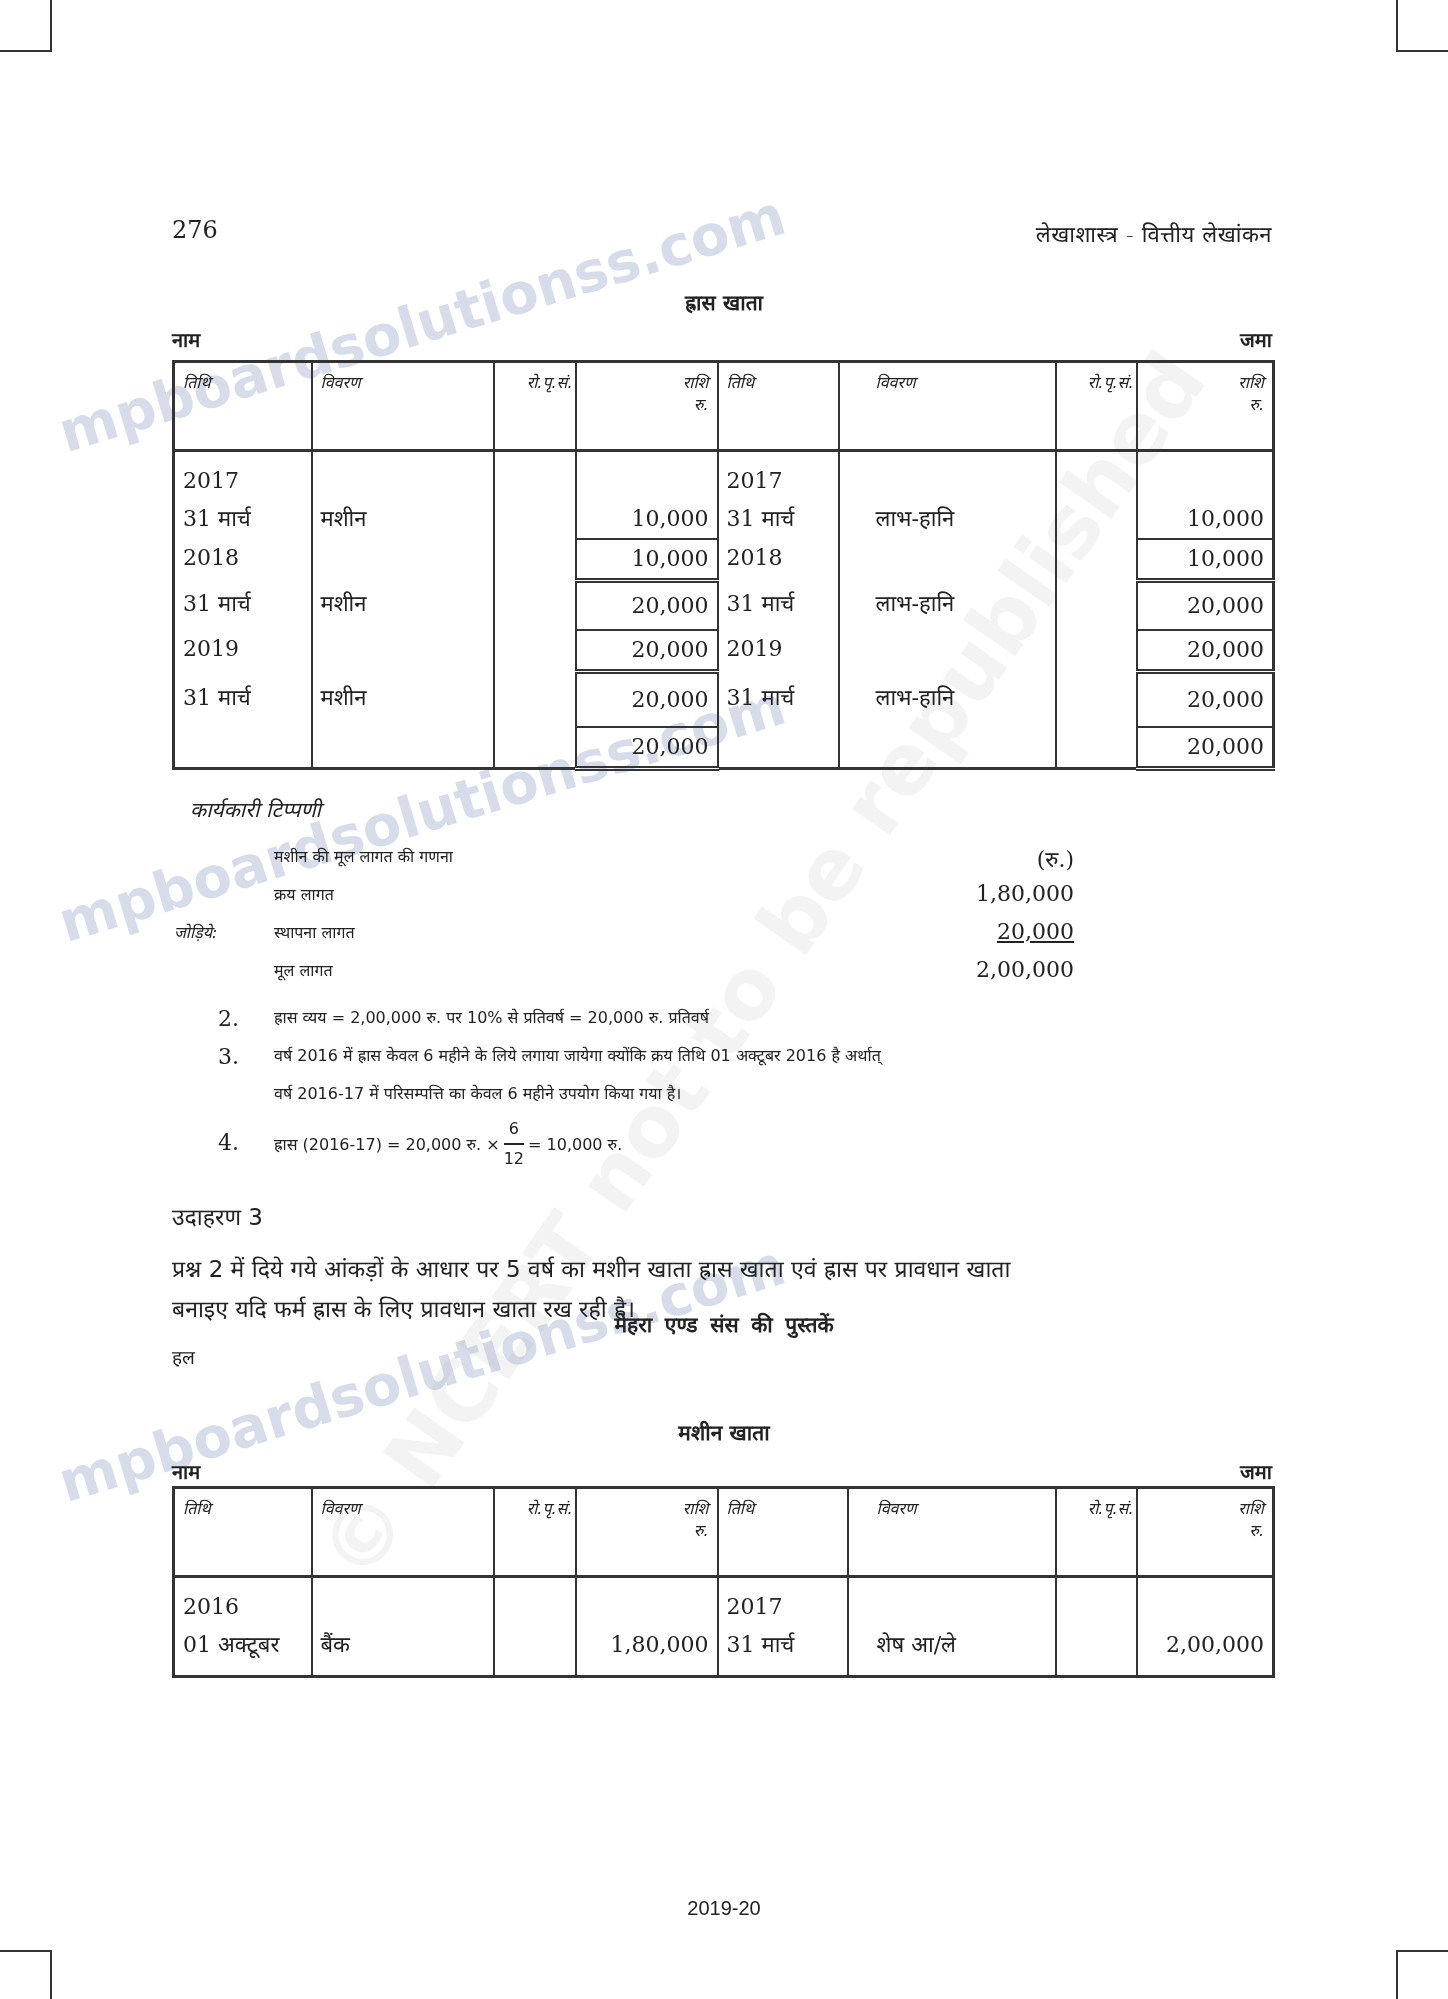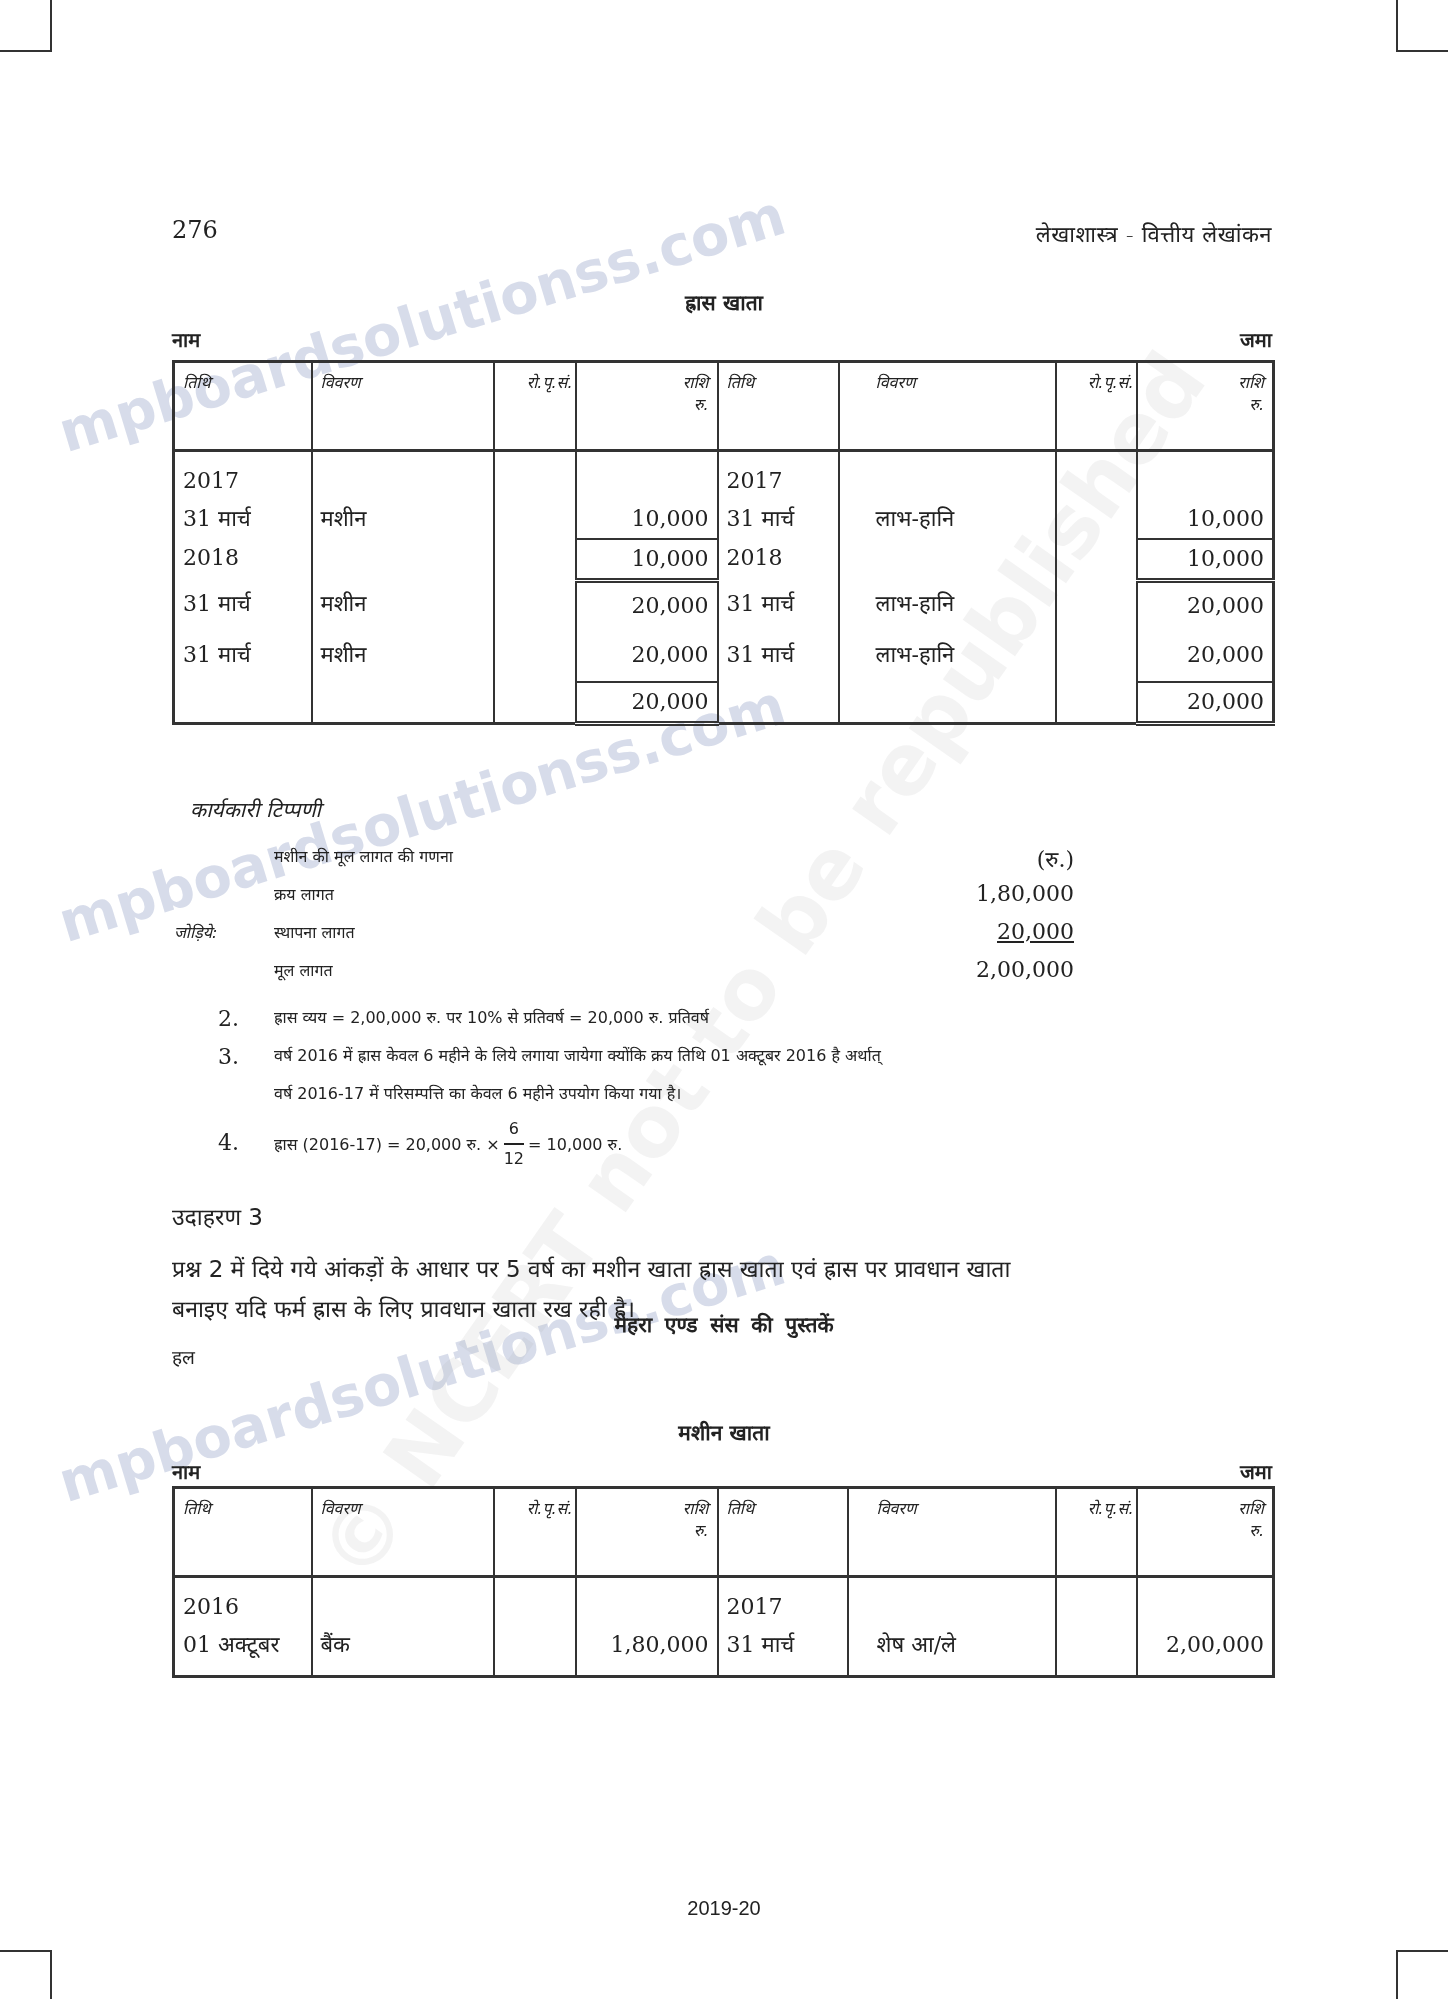--- a/index.html
+++ b/index.html
@@ -140,20 +140,30 @@
     <tr class="row" style="height:46px;">
       <td style="line-height:46px;">31 मार्च</td>
       <td style="line-height:46px;">मशीन</td>
       <td></td>
       <td class="num" style="line-height:46px;">20,000</td>
       <td style="line-height:46px;">31 मार्च</td>
       <td style="padding-left:36px;line-height:46px;">लाभ-हानि</td>
       <td></td>
       <td class="num" style="line-height:46px;">20,000</td>
     </tr>
+    <tr class="row">
+      <td>2019</td>
+      <td></td>
+        <td></td>
+      <td class="num amt-total">20,000</td>
+      <td>2019</td>
+      <td></td>
+        <td></td>
+      <td class="num amt-total">20,000</td>
+    </tr>
 
     <tr class="row" style="height:52px;">
       <td style="line-height:52px;">31 मार्च</td>
       <td style="line-height:52px;">मशीन</td>
       <td></td>
       <td class="num" style="line-height:52px;">20,000</td>
       <td style="line-height:52px;">31 मार्च</td>
       <td style="padding-left:36px;line-height:52px;">लाभ-हानि</td>
       <td></td>
       <td class="num" style="line-height:52px;">20,000</td>

